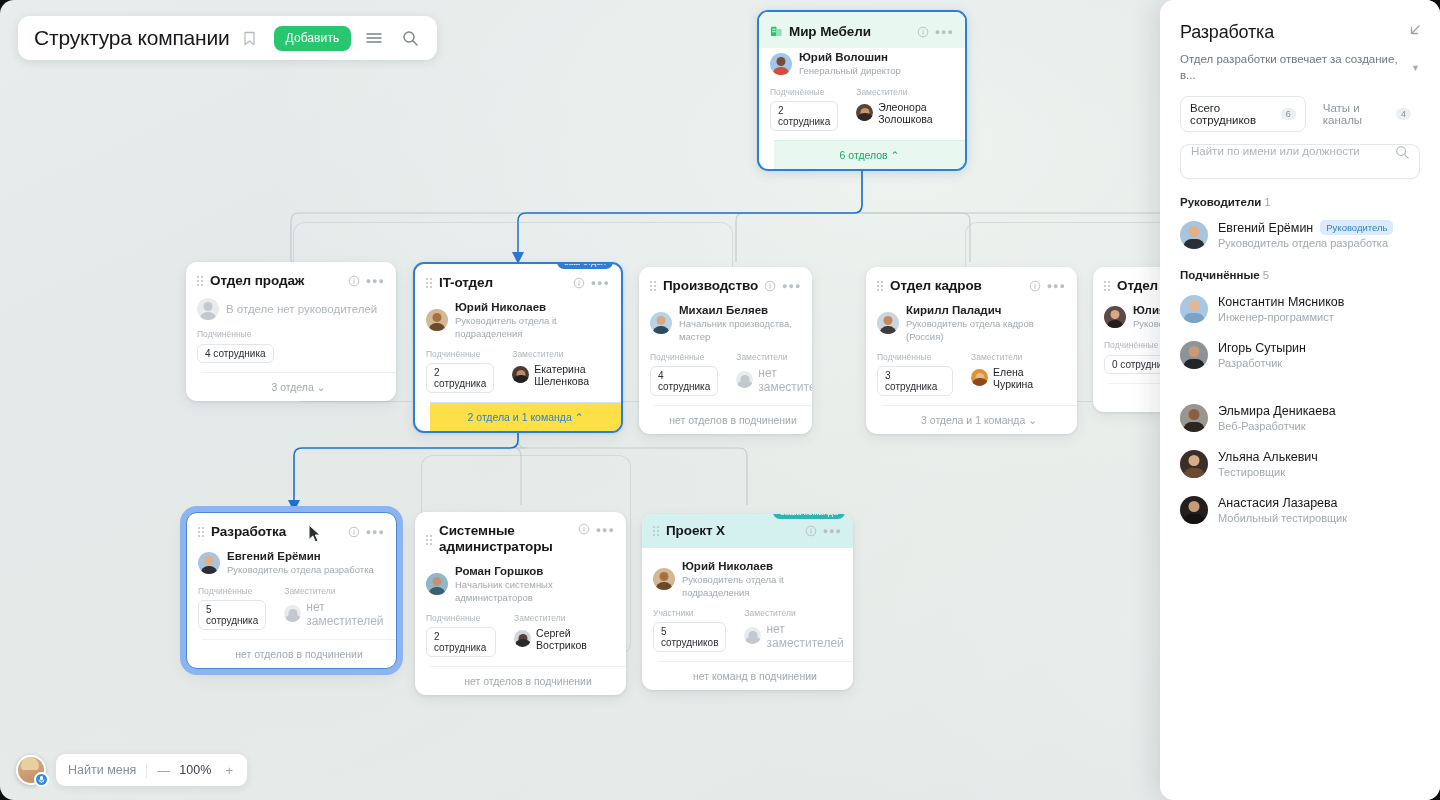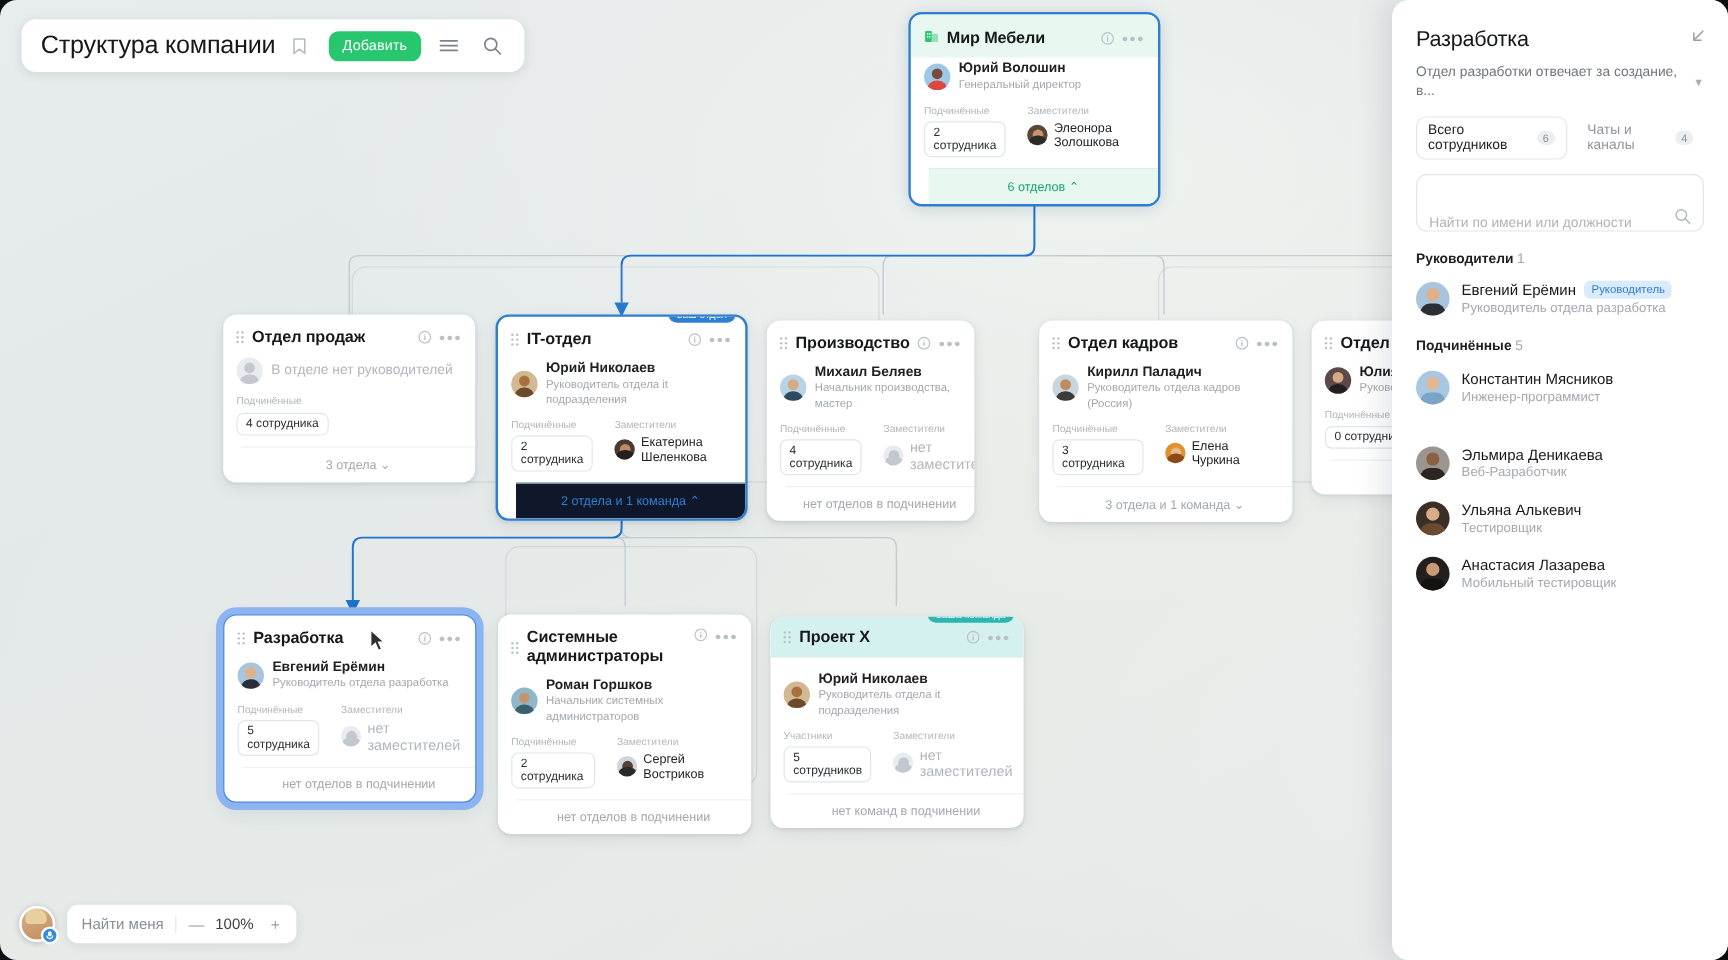--- a/index.html
+++ b/index.html
@@ -106,21 +106,21 @@
   .dep { display: flex; align-items: center; gap: 5px; }
   .dep .dep-name { font-size: 10.5px; color: #1d1f22; }
   .dep .dep-none { font-size: 12px; color: #b0b6bd; }
   .dep .avatar { width: 17px; height: 17px; }
 
   .card-foot {
     border-top: 1px solid #eef0f2; text-align: center; padding: 8px 0;
     font-size: 10.5px; color: #a2a9b0; cursor: pointer; margin-left: 15px;
   }
   .card-foot.green { background: #e8f8f0; color: #17a76a; border-top-color: #d6f0e3; font-weight: 400; }
-  .card-foot.blue { background: #0f172a; color: #2f7fd1; border-top-color: #cfe1f8; }
+  .card-foot.blue { background: #fde047; color: #2f7fd1; border-top-color: #cfe1f8; }
 
   .badge {
     position: absolute; top: -9px; right: 8px; border-radius: 7px;
     font-size: 8.5px; color: #fff; padding: 2px 7px; letter-spacing: .1px; z-index: 5;
   }
   .badge.blue { background: #2f7fd1; }
   .badge.teal { background: #2bb6b1; }
 
   .ghost-card {
     position: absolute; border: 1px solid rgba(160,172,180,.30);
@@ -138,22 +138,22 @@
   .panel-title { font-size: 18px; font-weight: 500; color: #17181a; letter-spacing: -.2px; }
   .panel-collapse { color: #9aa1a9; cursor: pointer; padding-top: 3px; }
   .panel-desc-row { display: flex; align-items: center; gap: 8px; margin-top: 9px; }
   .panel-desc { font-size: 11.5px; color: #6f767e; flex: 1; line-height: 1.35; }
   .chev { color: #a8aeb6; font-size: 9px; cursor: pointer; }
   .panel-tabs { display: flex; align-items: center; gap: 8px; margin-top: 13px; }
   .ptab { display: flex; align-items: center; gap: 6px; font-size: 11.5px; color: #8e959d; padding: 5px 9px; border-radius: 8px; cursor: pointer; }
   .ptab.active { border: 1px solid #e3e6ea; color: #1d1f22; background: #fff; }
   .ptab .cnt { font-size: 9px; background: #eceff2; color: #868e96; border-radius: 9px; padding: 1px 5px; }
   .psearch {
-    margin-top: 12px; height: 48px; border: 1px solid #e3e6ea; border-radius: 9px;
-    display: flex; align-items: flex-end; padding: 0 10px; gap: 14px;
+    margin-top: 12px; height: 35px; border: 1px solid #e3e6ea; border-radius: 9px;
+    display: flex; align-items: flex-start; padding: 0 10px; gap: 14px;
   }
   .psearch input { border: 0; outline: 0; flex: 1; font-size: 11.5px; color: #2b2e33; font-family: inherit; background: transparent; }
   .psearch input::placeholder { color: #aeb4bb; }
   .sec-head { margin-top: 17px; font-size: 11.5px; font-weight: 700; color: #1d1f22; }
   .sec-head .n { font-weight: 400; color: #a2a9b0; margin-left: 3px; }
   .pl-item { display: flex; align-items: center; gap: 10px; margin-top: 12px; cursor: pointer; }
   .pl-item .avatar { width: 28px; height: 28px; }
   .pl-item .avatar .face { width: 11px; height: 11px; top: 5px; }
   .pl-item .avatar .body { width: 21px; height: 13px; }
   .pl-name { font-size: 12.5px; color: #17181a; display: flex; align-items: center; gap: 7px; }
@@ -765,20 +765,32 @@
           <div class="face" style="background:#e2b894"></div>
           <div class="body" style="background:#7aa3c6"></div>
         </div>
       <div>
         <div class="pl-name">
             <span>Константин Мясников</span>
           </div>
         <div class="pl-role">Инженер-программист</div>
       </div>
     </div>
+    <div class="pl-item" style="margin-top:18px;">
+      <div class="avatar" style="background:#8e9399">
+          <div class="face" style="background:#c99a74"></div>
+          <div class="body" style="background:#232528"></div>
+        </div>
+      <div>
+        <div class="pl-name">
+            <span>Игорь Сутырин</span>
+          </div>
+        <div class="pl-role">Разработчик</div>
+      </div>
+    </div>
     <div class="pl-item" style="margin-top:35px;">
       <div class="avatar" style="background:#9b9590">
           <div class="face" style="background:#8a5f44"></div>
           <div class="body" style="background:#2c2522"></div>
         </div>
       <div>
         <div class="pl-name">
             <span>Эльмира Деникаева</span>
           </div>
         <div class="pl-role">Веб-Разработчик</div>

